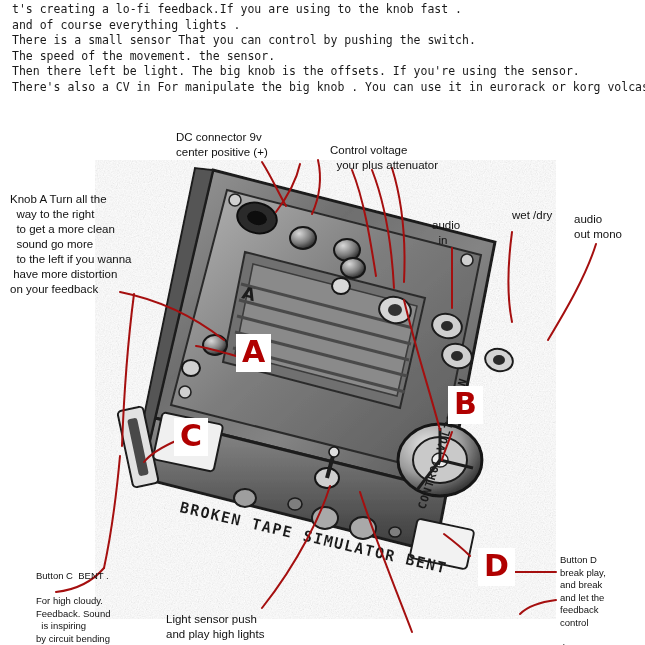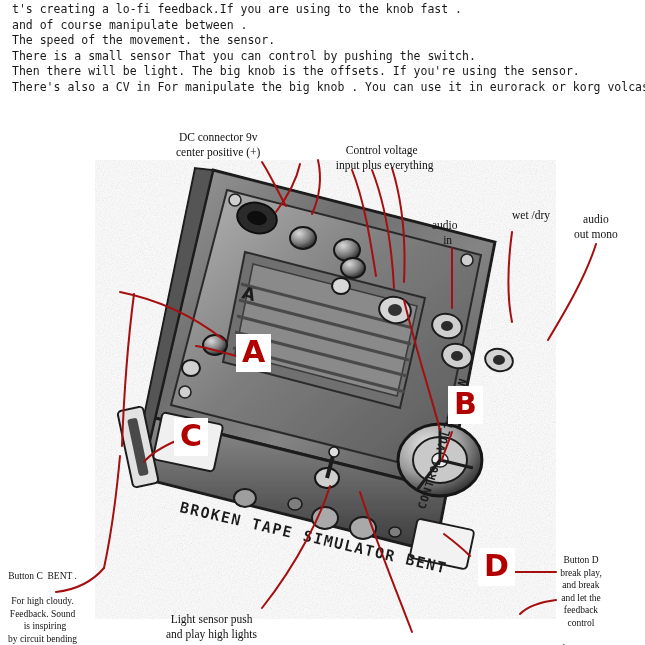--- a/index.html
+++ b/index.html
@@ -12,26 +12,25 @@
     width: 645px;
     height: 645px;
     overflow: hidden;
     background: #ffffff;
     font-family: "DejaVu Sans Mono", monospace;
     color: #1a1a1a;
   }
   .txt {
     position: absolute;
     white-space: pre;
-    font-family: Liberation Serif, serif;
+    font-family: Liberation Sans, sans-serif;
     font-size: 11.5px;
     line-height: 15px;
     color: #111111;
     letter-spacing: 0px;
-    text-align: center;
   }
   .txt.small {
     font-size: 9.5px;
     line-height: 12.5px;
   }
   .txt.annot {
     font-size: 11.5px;
     line-height: 15px;
   }
   
@@ -75,24 +74,24 @@
     text-align: center;
   }
 </style>
 </head>
 <body>
 
 <div id="page">
 
   <div id="top-note">
     <div>t's creating a lo-fi feedback.If you are using to the knob fast .</div>
-    <div>and of course manipulate between .</div>
+    <div>and of course everything lights .</div>
+    <div>There is a small sensor That you can control by pushing the switch.</div>
     <div>The speed of the movement. the sensor.</div>
-    <div>There is a small sensor That you can control by pushing the switch.</div>
-    <div>Then there will be light. The big knob is the offsets. If you're using the sensor.</div>
+    <div>Then there left be light. The big knob is the offsets. If you're using the sensor.</div>
     <div>There's also a CV in For manipulate the big knob . You can use it in eurorack or korg volcas</div>
   </div>
 
   <svg id="device-photo" viewBox="0 0 470 460">
     <defs>
       <linearGradient id="metal" x1="0" y1="0" x2="1" y2="1">
         <stop offset="0%" stop-color="#9a9a9a"></stop>
         <stop offset="35%" stop-color="#6e6e6e"></stop>
         <stop offset="60%" stop-color="#848484"></stop>
         <stop offset="100%" stop-color="#4c4c4c"></stop>
@@ -234,32 +233,39 @@
       <path d="M470,556 C462,548 452,540 444,534"></path>
       <path d="M508,572 C528,572 544,572 556,572"></path>
       <path d="M556,600 C540,602 528,606 520,614"></path>
     </g>
   </svg>
 
   <div class="txt annot" style="left:176px; top:130px;">DC connector 9v
 center positive (+)</div>
 
   <div class="txt annot" style="left:330px; top:143px;">Control voltage
-  input plus everything</div>
+  your plus attenuator</div>
 
   <div class="txt annot" style="left:432px; top:218px;">audio
   in</div>
 
   <div class="txt annot" style="left:512px; top:208px;">wet /dry</div>
 
   <div class="txt annot" style="left:574px; top:212px;">audio
 out mono</div>
 
-
-  <div class="txt small" style="left:8px; top:570px;">Button C  BENT .
+  <div class="txt annot" style="left:10px; top:192px;">Knob A Turn all the
+  way to the right
+  to get a more clean
+  sound go more
+  to the left if you wanna
+ have more distortion
+on your feedback</div>
+
+  <div class="txt small" style="left:36px; top:570px;">Button C  BENT .
 
 For high cloudy.
 Feedback. Sound
   is inspiring
 by circuit bending</div>
 
   <div class="txt annot" style="left:166px; top:612px;">Light sensor push
 and play high lights</div>
 
   <div class="txt small" style="left:560px; top:554px;">Button D

